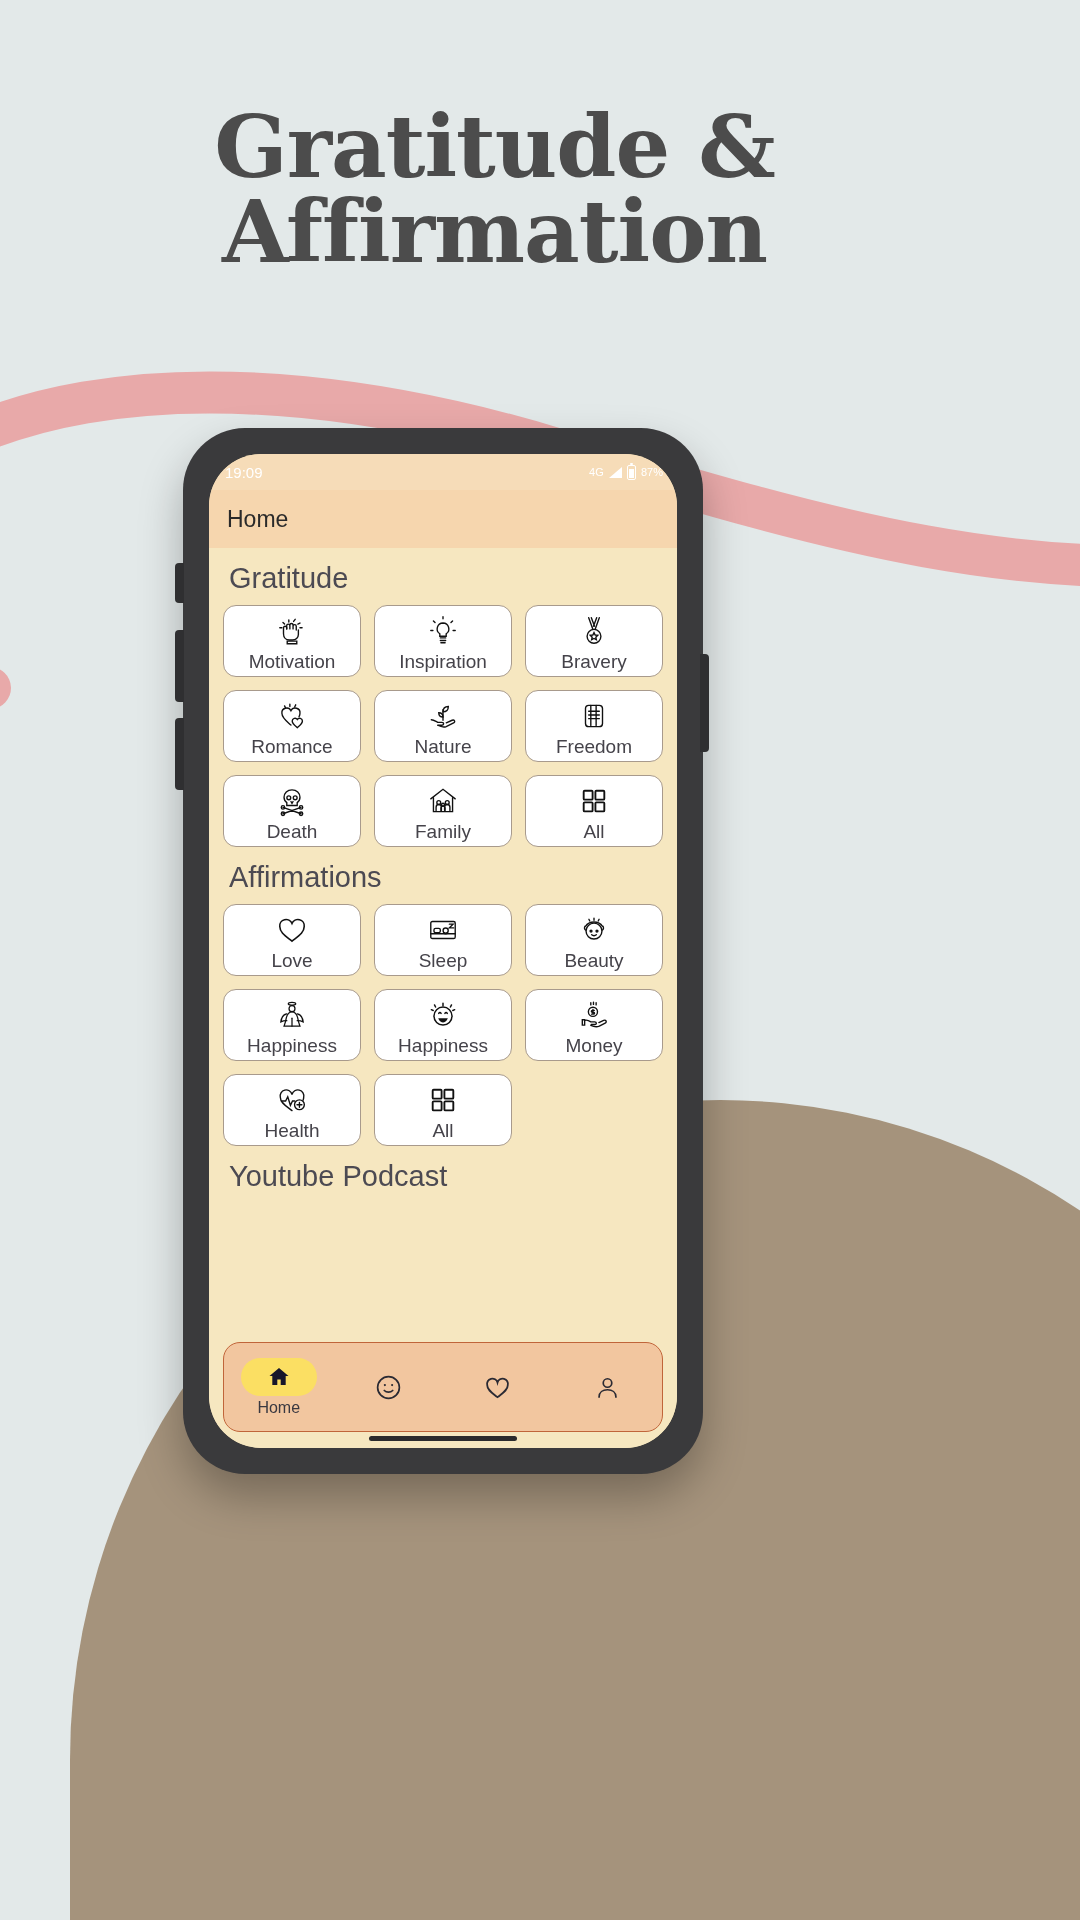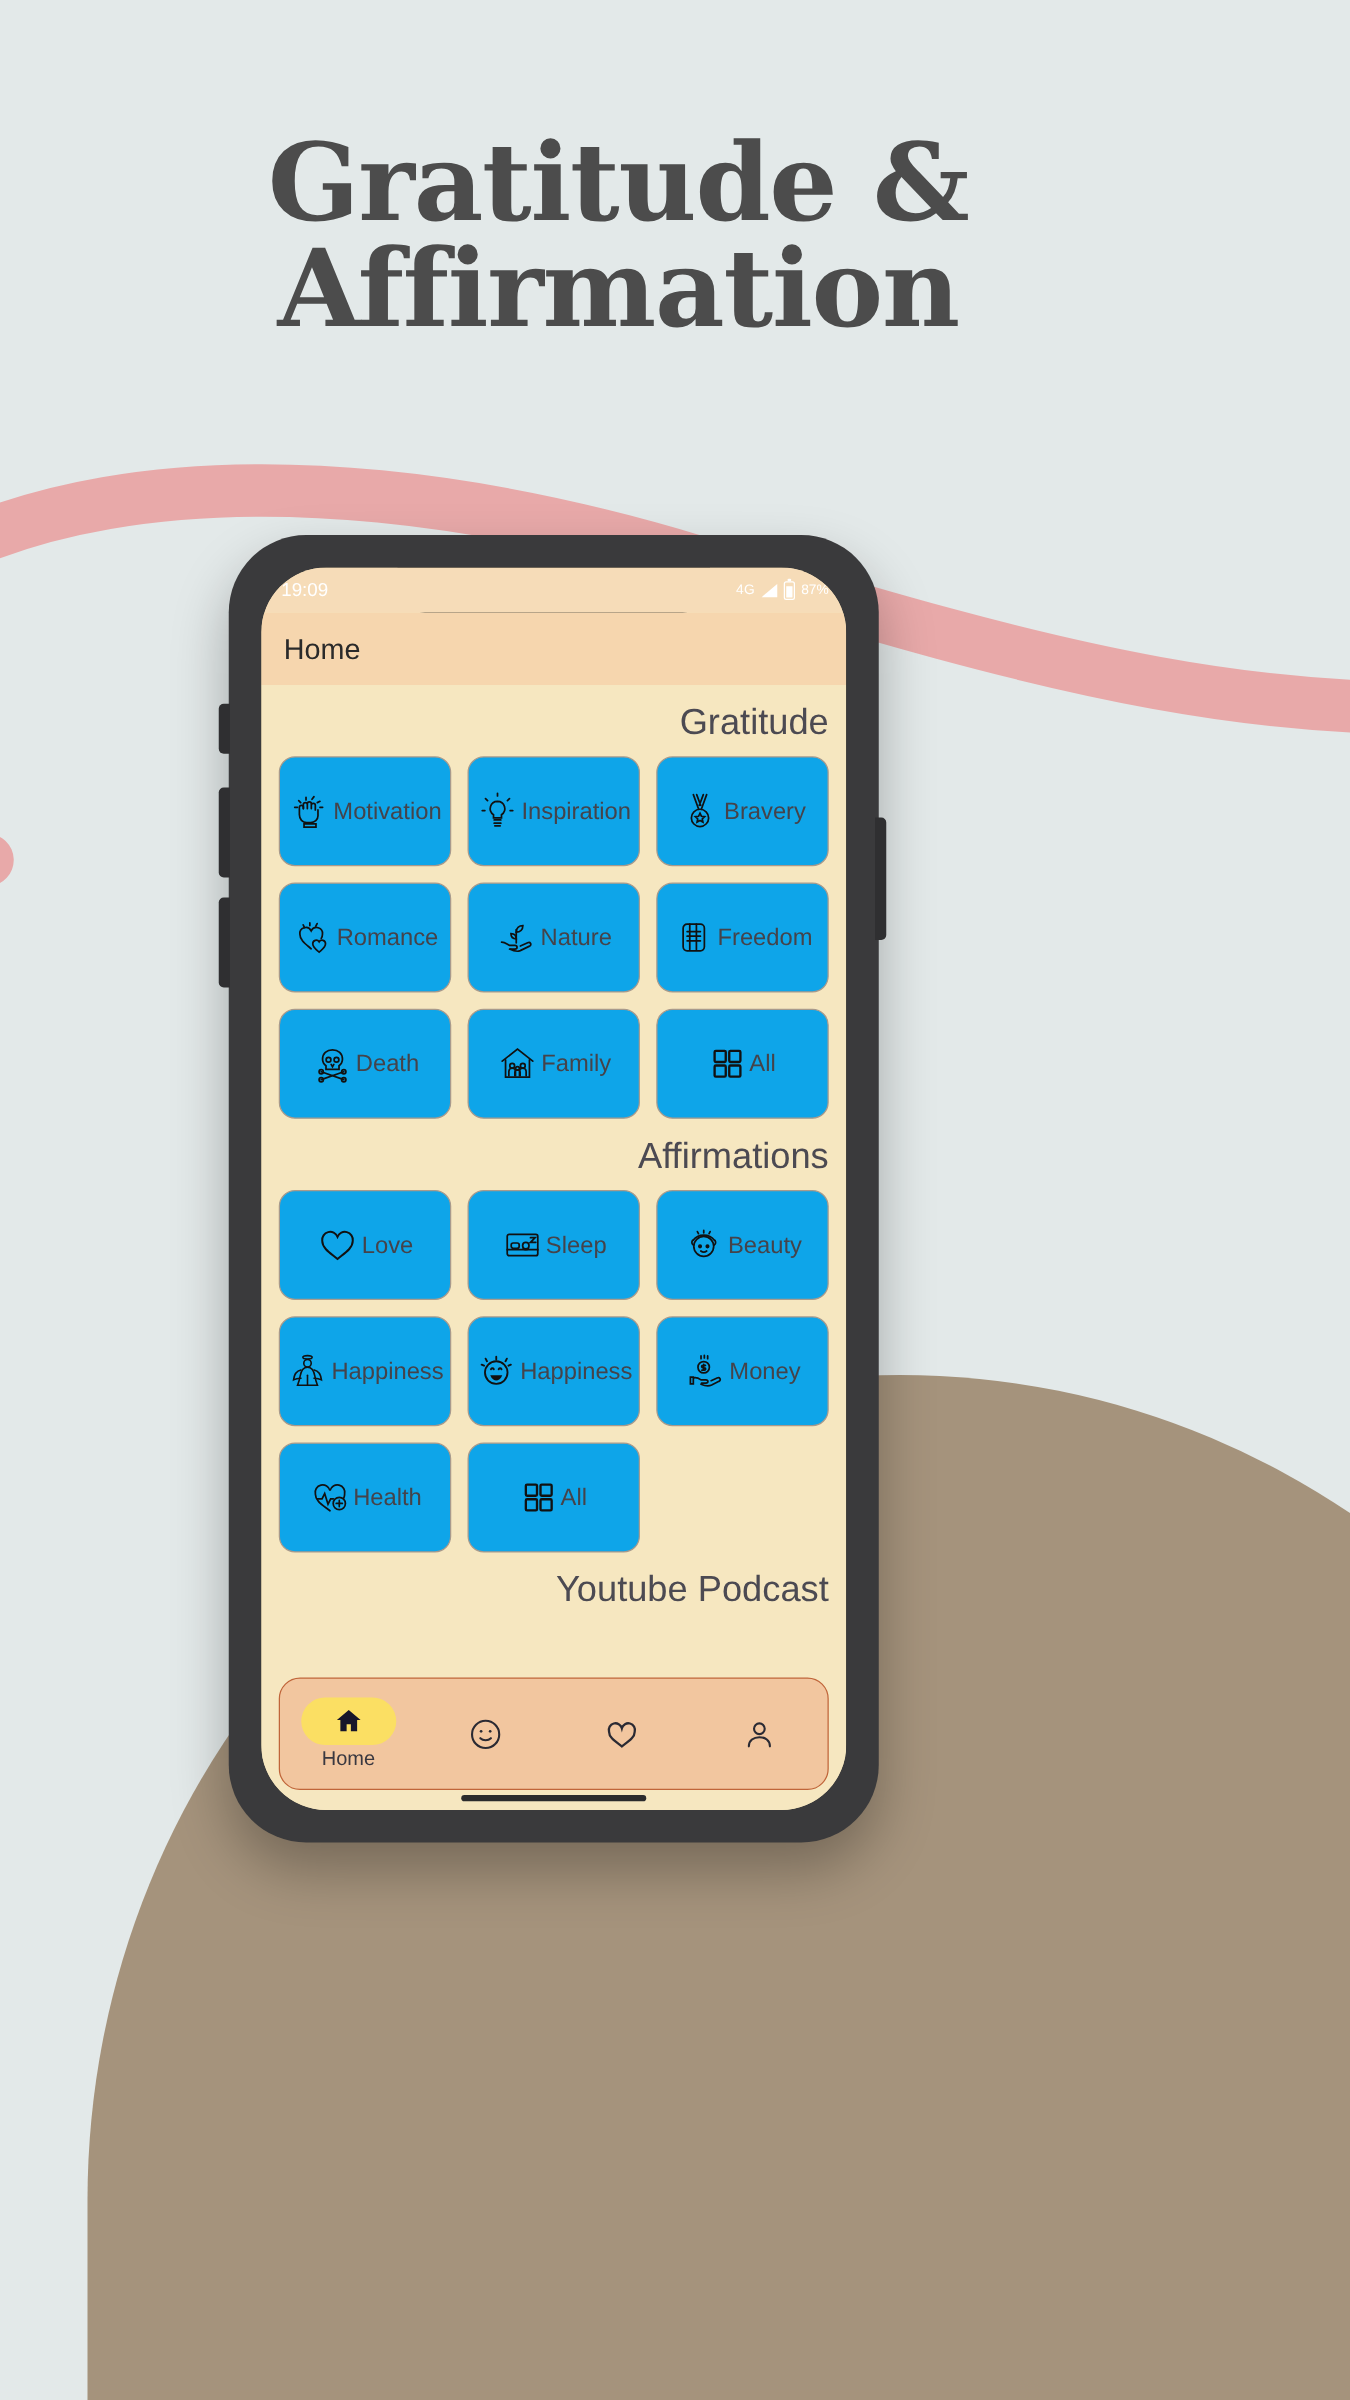--- a/index.html
+++ b/index.html
@@ -114,33 +114,32 @@
     flex:1 1 auto;
     background:#f6e7c0;
     padding:0 14px;
     overflow:hidden;
     position:relative;
   }
   .section-title {
     font-size:29px; color:#4c4a52;
     margin:14px 0 10px 6px;
     white-space:nowrap;
-    text-align:right;
   }
   .grid {
     display:grid;
     grid-template-columns:repeat(3,1fr);
     gap:13px;
   }
   .tile {
-    background:#0ea5e9;
+    background:#ffffff;
     border:1.4px solid #a89a8c;
     border-radius:13px;
-    height:88px;
-    display:flex; flex-direction:row;
+    height:72px;
+    display:flex; flex-direction:column;
     align-items:center; justify-content:center;
     gap:2px;
     cursor:pointer;
   }
   .tile .ic { height:38px; display:flex; align-items:center; justify-content:center; }
   .tile .lbl { font-size:19px; color:#45434a; line-height:1; }
 
   
   .bottomnav {
     position:absolute;

